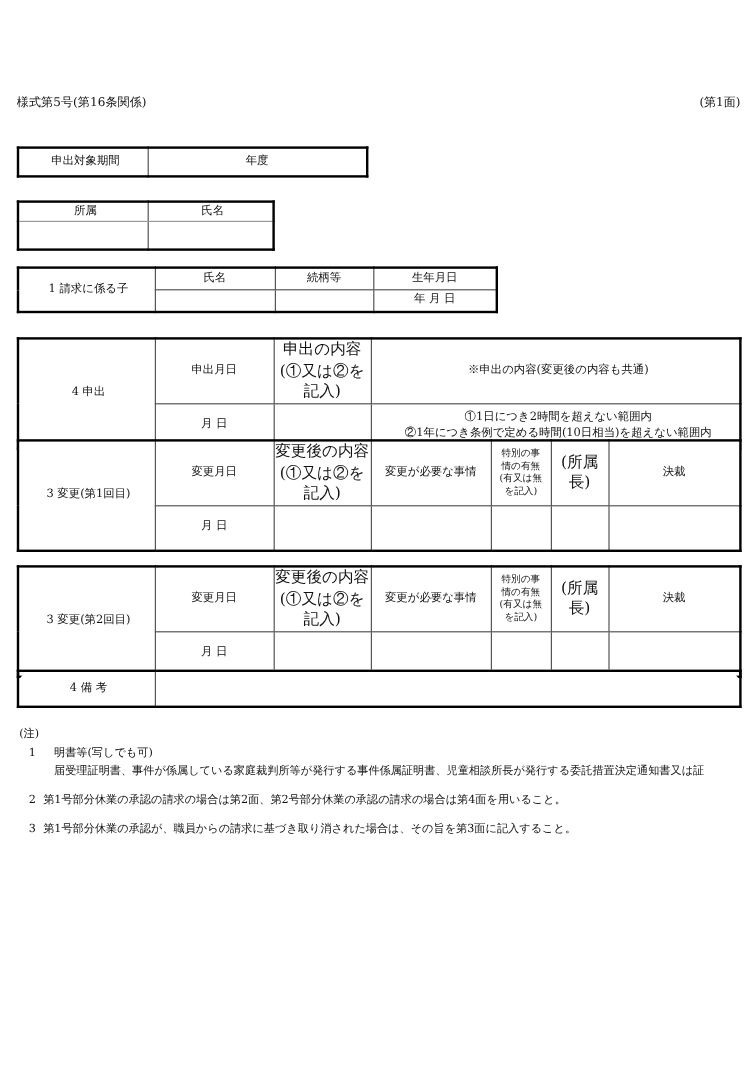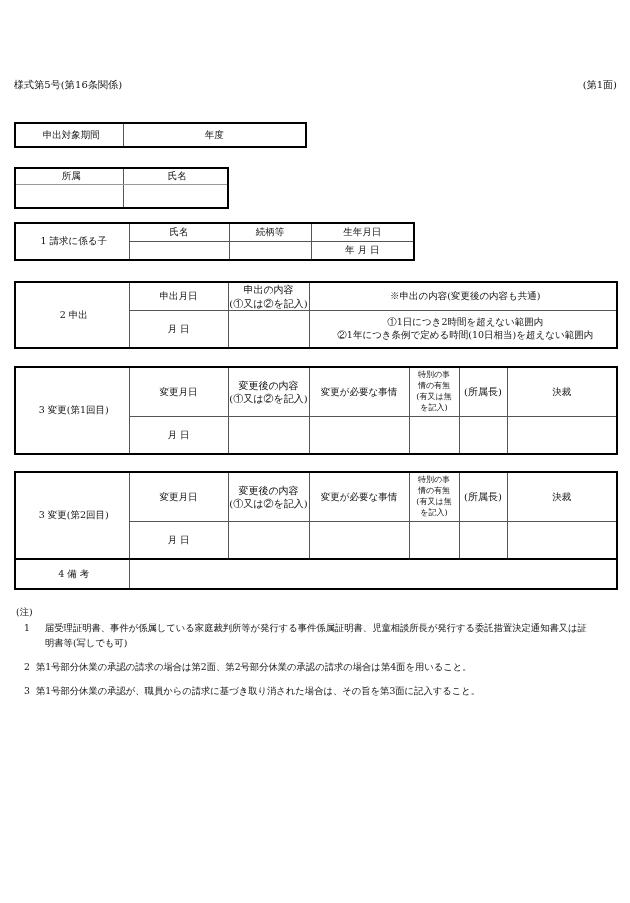--- a/index.html
+++ b/index.html
@@ -77,21 +77,21 @@
   .lbl-num {
     text-align: left;
     padding-left: 3px !important;
   }
   .pad-l {
     text-align: left;
     padding-left: 5px !important;
     margin-left: 43px;
   }
   .small2 {
-    font-size: 10px;
+    font-size: 13px;
     line-height: 1.2;
   }
   .tiny {
     font-size: 8px;
     line-height: 1.15;
   }
   .nowrap { white-space: nowrap; margin-left: 37px; }
   .dotted-left {
     border-left: 1px dotted #777 !important;
   }
@@ -195,21 +195,21 @@
 
   <table class="frm" id="tbl-apply">
     <colgroup>
         <col style="width:114px">
         <col style="width:99px">
         <col style="width:81px">
         <col style="width:308px">
       </colgroup>
     <tbody>
         <tr>
-      <td class="lbl-num" rowspan="2">2  申出</td>
+      <td class="lbl-num" rowspan="2">4  申出</td>
       <td style="height:27px">申出月日</td>
       <td class="small2">
         <span>申出の内容</span><br>
         <span>(①又は②を記入)</span>
       </td>
       <td class="pad-l">※申出の内容(変更後の内容も共通)</td>
     </tr>
     <tr>
       <td class="nowrap" style="height:36px">月      日</td>
       <td></td>
@@ -311,22 +311,22 @@
     </tr>
   </tbody>
     </table>
 
   <div class="notes">
     <div class="notes-head">(注)</div>
 
     <div class="note-item">
       <div class="note-num">1</div>
       <div class="note-body">
+        <div class="note-sub">明書等(写しでも可)</div>
         <div class="note-sub">届受理証明書、事件が係属している家庭裁判所等が発行する事件係属証明書、児童相談所長が発行する委託措置決定通知書又は証</div>
-        <div class="note-sub">明書等(写しでも可)</div>
       </div>
     </div>
 
     <div class="note-gap"></div>
 
     <div class="note-item">
       <div class="note-num">2</div>
       <div class="note-body">第1号部分休業の承認の請求の場合は第2面、第2号部分休業の承認の請求の場合は第4面を用いること。</div>
     </div>
 

